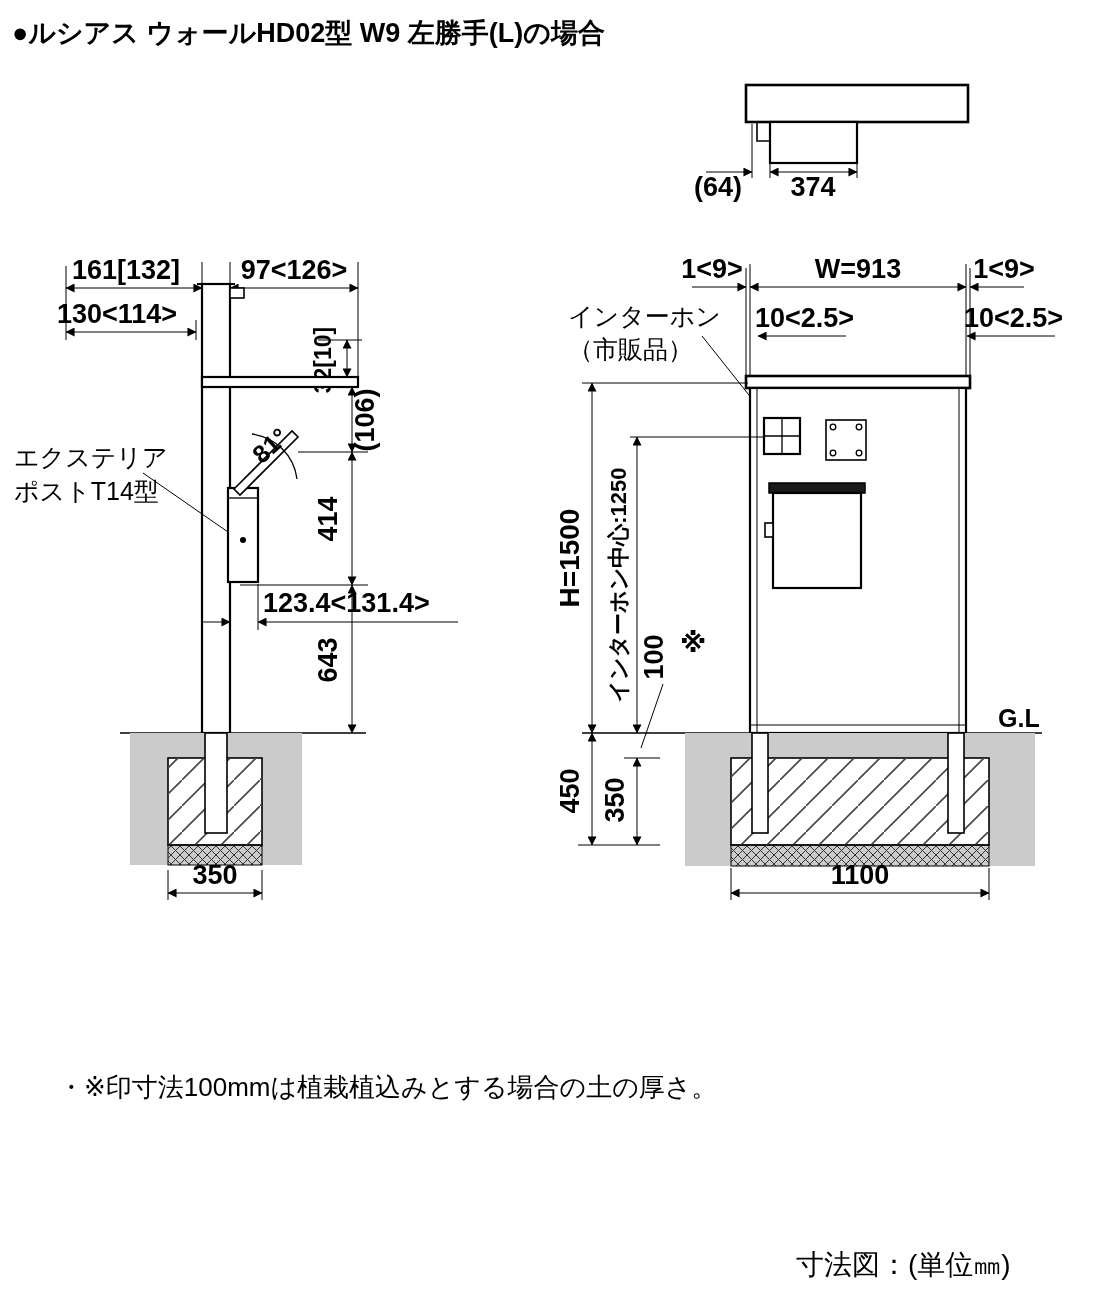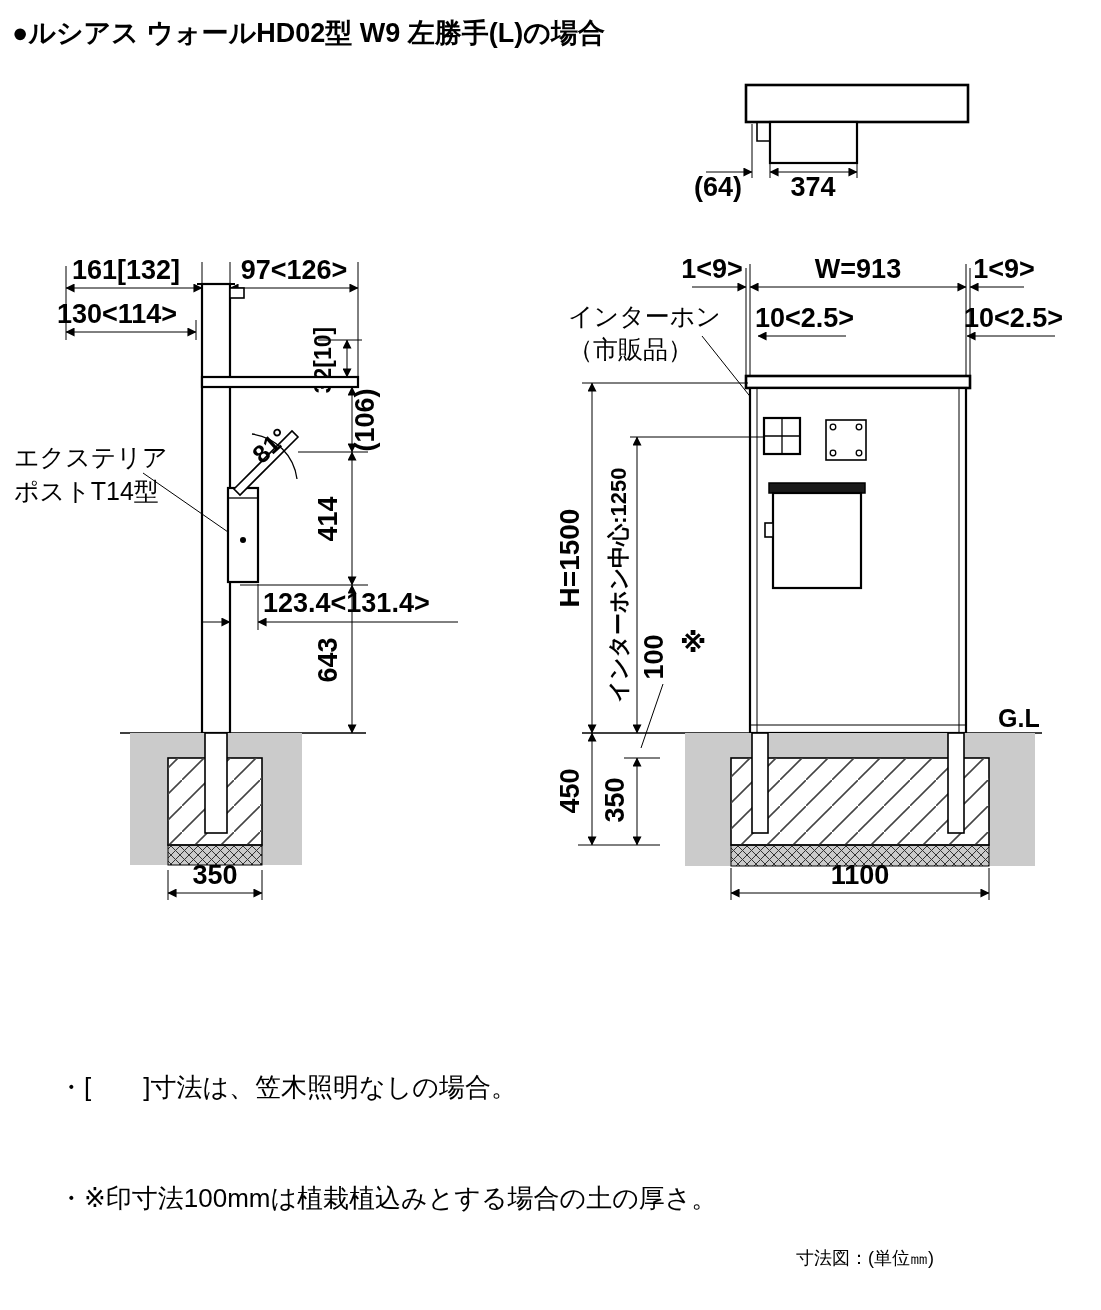--- a/index.html
+++ b/index.html
@@ -19,21 +19,21 @@
   
   .s1 {stroke:#000;stroke-width:1;fill:none;}
   .s12{stroke:#000;stroke-width:1.3;fill:none;}
   .s15{stroke:#000;stroke-width:1.6;fill:none;}
   .s2 {stroke:#000;stroke-width:2.2;fill:none;}
   .w1 {stroke:#000;stroke-width:1.6;fill:#fff;}
   .w2 {stroke:#000;stroke-width:2.2;fill:#fff;}
   .w24{stroke:#000;stroke-width:2.6;fill:#fff;}
 
   .notes{position:absolute;left:58px;top:995px;font-size:26px;line-height:37px;white-space:pre;}
-  .caption{position:absolute;left:796px;top:1246px;font-size:18px;}
+  .caption{position:absolute;left:796px;top:1246px;font-size:28px;}
 </style>
 </head>
 <body>
 
 <div class="page">
 
 <svg width="1101" height="985" viewBox="0 0 1101 985">
   <defs>
     <marker id="ar" viewBox="0 0 10 10" refX="9.5" refY="5" markerWidth="9" markerHeight="9" orient="auto-start-reverse">
       <path d="M0,0 L10,5 L0,10 Z" fill="#000"></path>
@@ -207,21 +207,20 @@
     <text class="d" transform="translate(624,800) rotate(-90)" text-anchor="middle">350</text>
 
     <line x1="731" y1="868" x2="731" y2="900" class="s1"></line>
     <line x1="989" y1="868" x2="989" y2="900" class="s1"></line>
     <line x1="731" y1="893" x2="989" y2="893" class="s1" marker-start="url(#ar)" marker-end="url(#ar)"></line>
     <text class="d" x="860" y="884" text-anchor="middle">1100</text>
   </g>
 </svg>
 
 <div class="notes">
-  <div class="note">・[　　]寸法は、笠木照明なしの場合。</div>
   <div class="note">・※印寸法100mmは植栽植込みとする場合の土の厚さ。</div>
   
   
   
 </div>
 
 <div class="caption">寸法図：(単位㎜)</div>
 
 </div>
 

